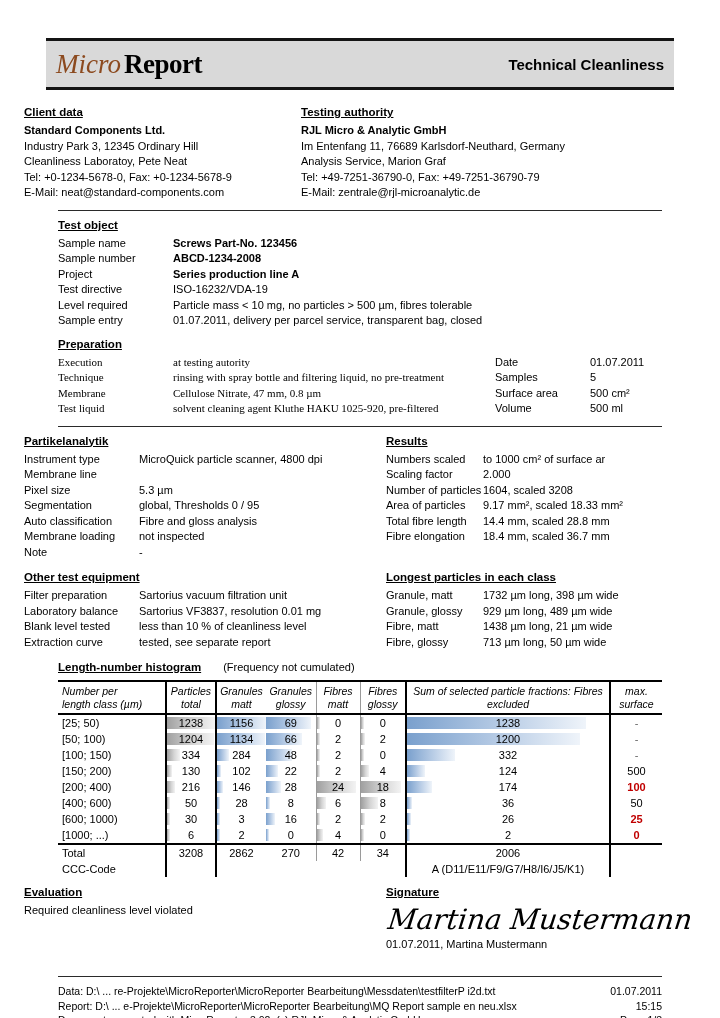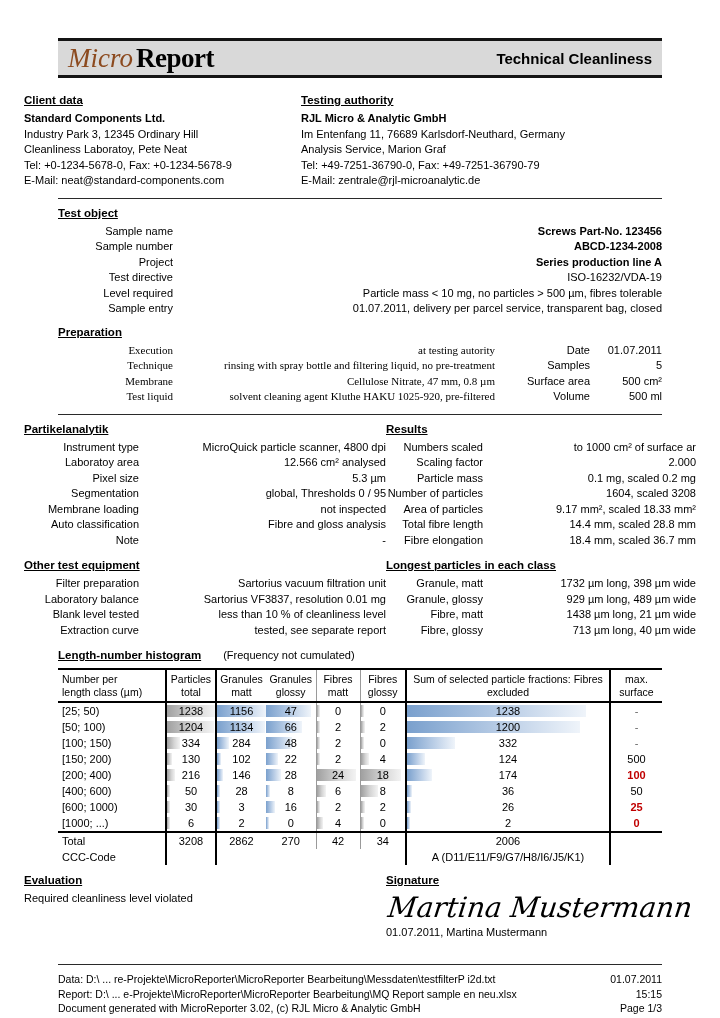--- a/index.html
+++ b/index.html
@@ -1,31 +1,31 @@
 <!DOCTYPE html>
 <html style="--header-bg: #d9d9d9; --logo-brown: #8c4a1f; --accent-red: #c00000; --bar-blue-start: #7aa0cd; --bar-blue-mid: #b9cde6; --bar-blue-end: #eff4fa; --bar-gray-start: #a0a0a0; --bar-gray-mid: #d5d5d5; --bar-gray-end: #f3f3f3;"><head>
 <meta charset="utf-8">
 <style>
   html,body{margin:0;padding:0;background:#ffffff;}
   body{width:720px;height:1018px;font-family:"Liberation Sans",sans-serif;color:#000;}
   .page{position:relative;width:720px;height:1018px;overflow:hidden;background:#fff;}
 
   
-  .topbar{margin:38px 58px 0;height:40px;background:var(--header-bg,#d9d9d9);
+  .topbar{margin:38px 46px 0;height:52px;background:var(--header-bg,#d9d9d9);
     border-top:3px solid #141414;border-bottom:3px solid #141414;
     display:flex;align-items:center;justify-content:space-between;padding:0 10px;box-sizing:border-box;}
   .logo{font-family:"Liberation Serif",serif;font-size:27px;line-height:1;white-space:nowrap;}
   .logo-micro{font-style:italic;color:var(--logo-brown,#8c4a1f);margin-right:3px;}
   .logo-report{font-weight:bold;letter-spacing:-0.5px;}
   .doc-title{font-size:15px;font-weight:bold;}
 
   .sec-heading{font-weight:bold;text-decoration:underline;font-size:11.5px;line-height:15px;margin-bottom:3px;}
   .line,.kv-row{font-size:11px;line-height:15.5px;}
   .company{font-size:11px;line-height:15.5px;font-weight:bold;}
-  .kv-row{display:flex;text-align:right;}
+  .kv-row{display:flex;}
   .kv-label{flex:0 0 var(--lw,115px);}
   .kv-value{flex:1;}
   .kv-value.bold{font-weight:bold;}
 
   .two-col{display:flex;margin:0 24px;}
   .split-a > .col1{flex:0 0 277px;}
   .split-b > .col1{flex:0 0 362px;}
   .two-col > .col2{flex:1;}
   .prep-cols{display:flex;margin:0 58px;}
   .prep-left{flex:0 0 437px;font-family:Liberation Serif, serif;}
@@ -39,21 +39,21 @@
   .mt10{margin-top:10px;}
   .mt8{margin-top:8px;}
 
   
   .histo-head{display:flex;align-items:baseline;margin:10px 58px 5px;}
   .histo-note{font-size:11px;margin-left:22px;}
 
   
   .histo-table{border-collapse:collapse;table-layout:fixed;width:604px;margin:0 58px;border-top:2px solid #000;}
   .histo-table thead td{font-size:10.5px;line-height:12.5px;text-align:center;vertical-align:middle;
-    white-space:pre-line;padding:3px 2px;border-bottom:2px solid #000;}
+    white-space:pre-line;padding:3px 2px;border-bottom:2px solid #000;font-style:italic;}
   .histo-table thead td.class-cell{text-align:left;}
   .histo-table tbody td{font-size:11px;height:16px;padding:0 2px;vertical-align:middle;}
   .class-cell{text-align:left;padding-left:4px !important;}
   .vthick{border-left:2px solid #000;}
   .vthin{border-left:1px solid #9a9a9a;}
   tr.total-row td{border-top:2px solid #000;}
   .num{position:relative;text-align:center;}
   .bar{position:absolute;left:0;top:2px;bottom:2px;z-index:0;}
   .bar.blue{background:linear-gradient(90deg,var(--bar-blue-start,#7aa0cd),var(--bar-blue-mid,#b9cde6) 55%,var(--bar-blue-end,#eff4fa));}
   .bar.gray{background:linear-gradient(90deg,var(--bar-gray-start,#a0a0a0),var(--bar-gray-mid,#d5d5d5) 55%,var(--bar-gray-end,#f3f3f3));}
@@ -186,59 +186,54 @@
 
   <div class="two-col split-b">
     <div class="col1">
       <div class="sec-heading">Partikelanalytik</div>
       <div>
           <div class="kv-row">
             <span class="kv-label">Instrument type</span>
             <span class="kv-value">MicroQuick particle scanner, 4800 dpi</span>
           </div>
           <div class="kv-row">
-            <span class="kv-label">Laboratoy area</span>
-            <span class="kv-value">12.566 cm² analysed</span>
+            <span class="kv-label">Membrane line</span>
           </div>
           <div class="kv-row">
             <span class="kv-label">Pixel size</span>
             <span class="kv-value">5.3 µm</span>
           </div>
           <div class="kv-row">
             <span class="kv-label">Segmentation</span>
             <span class="kv-value">global, Thresholds 0 / 95</span>
           </div>
           <div class="kv-row">
+            <span class="kv-label">Auto classification</span>
+            <span class="kv-value">Fibre and gloss analysis</span>
+          </div>
+          <div class="kv-row">
             <span class="kv-label">Membrane loading</span>
             <span class="kv-value">not inspected</span>
           </div>
           <div class="kv-row">
-            <span class="kv-label">Auto classification</span>
-            <span class="kv-value">Fibre and gloss analysis</span>
-          </div>
-          <div class="kv-row">
             <span class="kv-label">Note</span>
             <span class="kv-value">-</span>
           </div>
         </div>
     </div>
     <div class="col2 r97">
       <div class="sec-heading">Results</div>
       <div>
           <div class="kv-row">
             <span class="kv-label">Numbers scaled</span>
             <span class="kv-value">to 1000 cm² of surface ar</span>
           </div>
           <div class="kv-row">
             <span class="kv-label">Scaling factor</span>
             <span class="kv-value">2.000</span>
-          </div>
-          <div class="kv-row">
-            <span class="kv-label">Particle mass</span>
-            <span class="kv-value">0.1 mg, scaled 0.2 mg</span>
           </div>
           <div class="kv-row">
             <span class="kv-label">Number of particles</span>
             <span class="kv-value">1604, scaled 3208</span>
           </div>
           <div class="kv-row">
             <span class="kv-label">Area of particles</span>
             <span class="kv-value">9.17 mm², scaled 18.33 mm²</span>
           </div>
           <div class="kv-row">
@@ -285,21 +280,21 @@
           <div class="kv-row">
             <span class="kv-label">Granule, glossy</span>
             <span class="kv-value">929 µm long, 489 µm wide</span>
           </div>
           <div class="kv-row">
             <span class="kv-label">Fibre, matt</span>
             <span class="kv-value">1438 µm long, 21 µm wide</span>
           </div>
           <div class="kv-row">
             <span class="kv-label">Fibre, glossy</span>
-            <span class="kv-value">713 µm long, 40 µm wide</span>
+            <span class="kv-value">713 µm long, 50 µm wide</span>
           </div>
         </div>
     </div>
   </div>
 
   <div class="histo-head">
     <div class="sec-heading" style="margin-bottom:0">Length-number histogram</div>
     <div class="histo-note">(Frequency not cumulated)</div>
   </div>
 
@@ -332,21 +327,21 @@
 excluded</td>
         <td class="vthick">max.
 surface</td>
       </tr>
     </thead>
     <tbody>
         <tr>
           <td class="class-cell">[25; 50)</td>
           <td class="num vthick"><div class="bar gray" style="width:max(100.0%,3px)"></div><span class="val">1238</span></td>
           <td class="num vthick"><div class="bar blue" style="width:max(100.0%,3px)"></div><span class="val">1156</span></td>
-          <td class="num "><div class="bar blue" style="width:max(91.1%,3px)"></div><span class="val">47</span></td>
+          <td class="num "><div class="bar blue" style="width:max(91.1%,3px)"></div><span class="val">69</span></td>
           <td class="num vthin"><div class="bar gray" style="width:max(0.0%,3px)"></div><span class="val">0</span></td>
           <td class="num vthin"><div class="bar gray" style="width:max(0.0%,3px)"></div><span class="val">0</span></td>
           <td class="num vthick"><div class="bar blue" style="width:max(88.4%,3px)"></div><span class="val">1238</span></td>
           <td class="max-cell vthick "><span class="dash">-</span></td>
         </tr>
         <tr>
           <td class="class-cell">[50; 100)</td>
           <td class="num vthick"><div class="bar gray" style="width:max(97.3%,3px)"></div><span class="val">1204</span></td>
           <td class="num vthick"><div class="bar blue" style="width:max(98.1%,3px)"></div><span class="val">1134</span></td>
           <td class="num "><div class="bar blue" style="width:max(73.3%,3px)"></div><span class="val">66</span></td>

